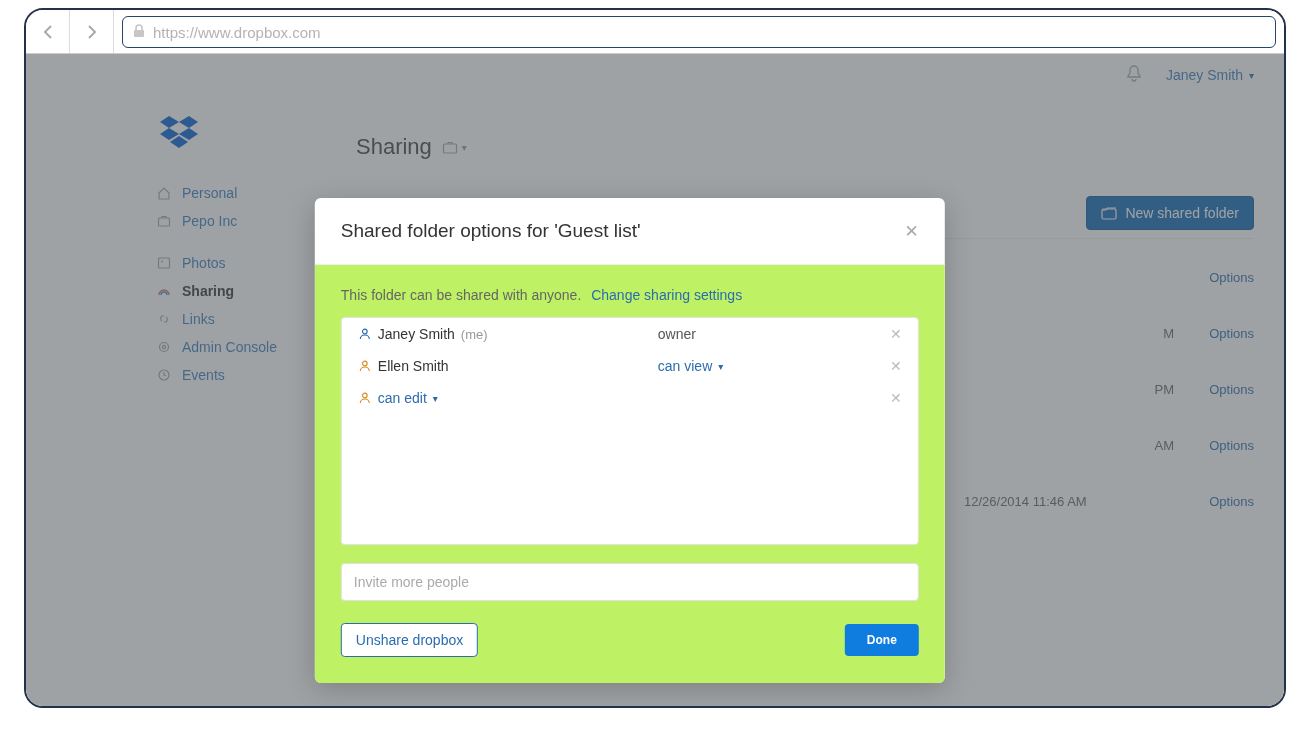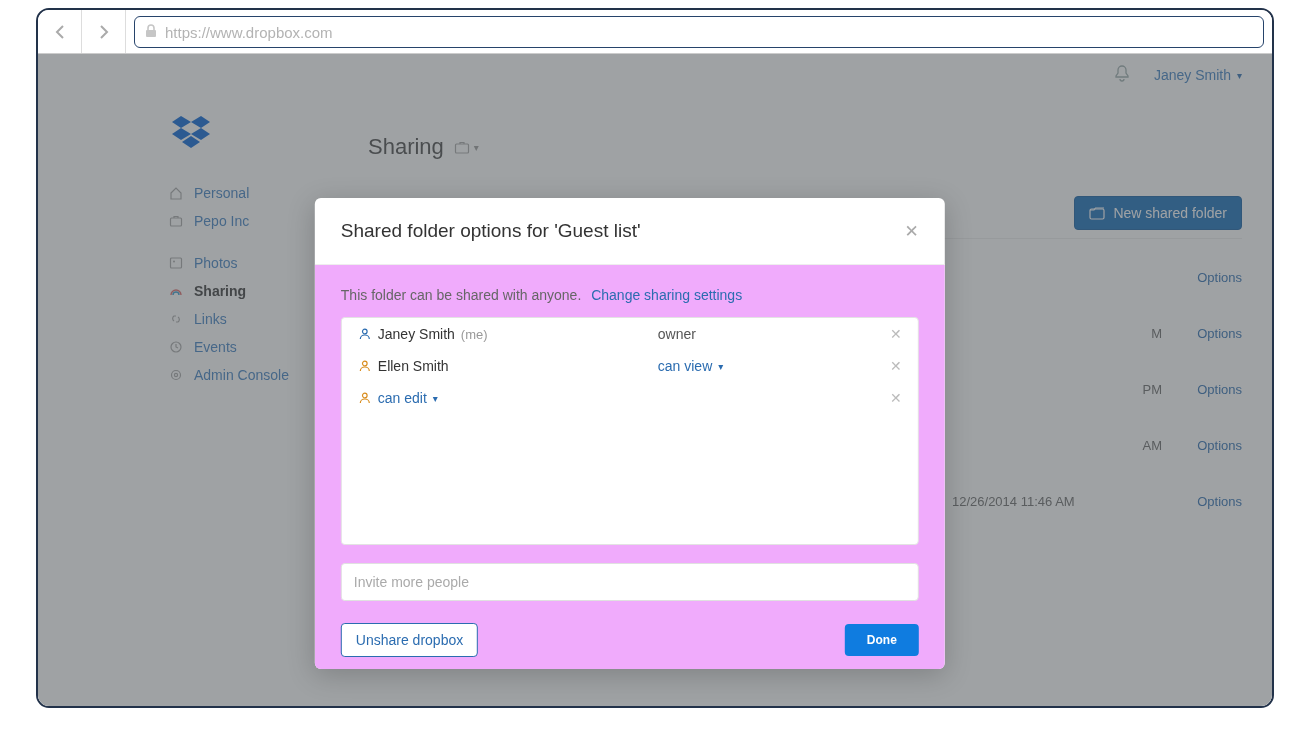--- a/index.html
+++ b/index.html
@@ -4,22 +4,22 @@
 <style>
   * { box-sizing: border-box; margin: 0; padding: 0; }
   body {
     font-family: -apple-system, "Helvetica Neue", Arial, sans-serif;
     background: #fff;
     font-size: 14px;
     color: #333;
   }
   .browser-frame {
     border: 2px solid #22324a;
-    border-radius: 13px;
-    margin: 8px 36px;
+    border-radius: 19px;
+    margin: 8px 24px;
     height: 700px;
     display: flex;
     flex-direction: column;
     overflow: hidden;
     position: relative;
   }
   .browser-bar {
     height: 44px;
     display: flex;
     align-items: stretch;
@@ -149,22 +149,22 @@
   }
   .modal-header {
     padding:22px 26px;
     border-bottom:1px solid #eee;
     display:flex;
     align-items:center;
   }
   .modal-title { font-size:19px; color:#333; flex:1; }
   .close-icon { color:#aaa; font-size:17px; cursor:pointer; }
   .modal-body {
-    background:#f0abfc;
-    padding: 22px 26px 12px 26px;
+    background:#bef264;
+    padding: 22px 26px 26px 26px;
   }
   .share-note { color:#666; font-size:14px; margin-bottom:14px; }
   .share-note a { color:#2b6cb0; text-decoration:none; margin-left:6px;}
   .members-box {
     background:#fff;
     border:1px solid #e3e3e3;
     border-radius:4px;
     height: 228px;
     overflow:auto;
     margin-bottom: 18px;
@@ -310,34 +310,34 @@
               <span class="nav-icon">
                 <svg width="14" height="14" viewBox="0 0 14 14">
                     <path d="M5 9 a3 3 0 0 1 0-5 h2 M9 5 a3 3 0 0 1 0 5 h-2" fill="none" stroke="#a5a5a5" stroke-width="1.2"></path>
                   </svg>
               </span>
               <span>Links</span>
             </li>
             <li class="nav-item">
               <span class="nav-icon">
                 <svg width="14" height="14" viewBox="0 0 14 14">
+                    <circle cx="7" cy="7" r="4.5" fill="none" stroke="#a5a5a5" stroke-width="1.2"></circle>
+                    <circle cx="7" cy="7" r="1.6" fill="none" stroke="#a5a5a5" stroke-width="1.2"></circle>
+                  </svg>
+              </span>
+              <span>Admin Console</span>
+            </li>
+            <li class="nav-item">
+              <span class="nav-icon">
+                <svg width="14" height="14" viewBox="0 0 14 14">
                     <circle cx="7" cy="7" r="5" fill="none" stroke="#a5a5a5" stroke-width="1.2"></circle>
                     <path d="M7 4 V7 L9 8" stroke="#a5a5a5" stroke-width="1.2" fill="none"></path>
                   </svg>
               </span>
               <span>Events</span>
-            </li>
-            <li class="nav-item">
-              <span class="nav-icon">
-                <svg width="14" height="14" viewBox="0 0 14 14">
-                    <circle cx="7" cy="7" r="4.5" fill="none" stroke="#a5a5a5" stroke-width="1.2"></circle>
-                    <circle cx="7" cy="7" r="1.6" fill="none" stroke="#a5a5a5" stroke-width="1.2"></circle>
-                  </svg>
-              </span>
-              <span>Admin Console</span>
             </li>
           </ul>
         </div>
 
         <div class="main">
           <div class="page-head">
             <span>Sharing</span>
             <span style="display:inline-flex;align-items:center;gap:4px;color:#999;">
               <svg width="16" height="14" viewBox="0 0 16 14">
                   <rect x="1.5" y="4" width="13" height="9" rx="1" fill="none" stroke="#a5a5a5" stroke-width="1.2"></rect>

